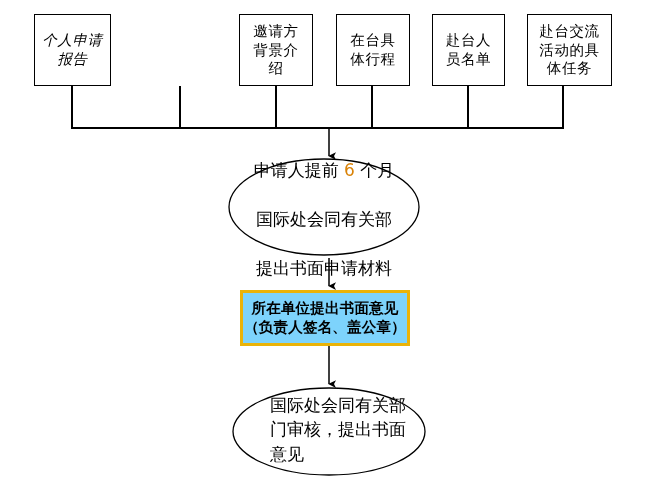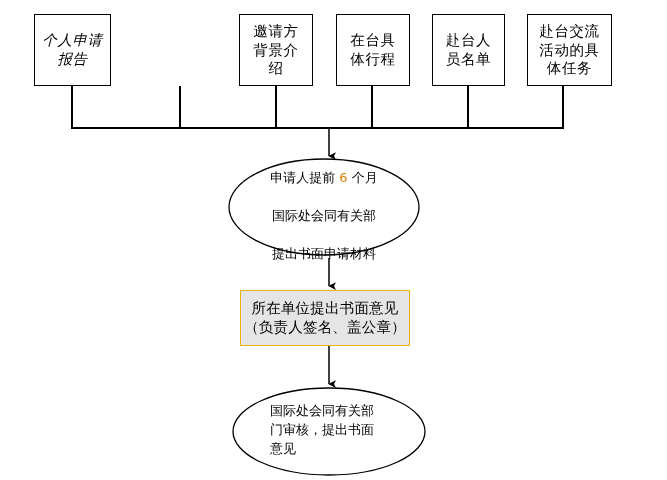--- a/index.html
+++ b/index.html
@@ -47,22 +47,23 @@
     border: 1px solid #000000;
     background: #ffffff;
     text-align: center;
   }
   .box .node-text {
     text-align: center;
     letter-spacing: 0.6px;
     font-size: 14.5px;
   }
   .wide-box {
-    border: 1px solid #eab308;
-    background: #e5e5e5;
+    border: 3px solid #eab308;
+    background: #7dd3fc;
+    font-weight: bold;
   }
   .wide-box .node-text {
     text-align: center;
     font-size: 14.5px;
     letter-spacing: 0.2px;
   }
   .ellipse-wrap {
     position: absolute;
   }
   .ellipse-wrap svg {
@@ -70,21 +71,21 @@
     left: 0;
     top: 0;
   }
   .ellipse-label {
     position: absolute;
     box-sizing: border-box;
     display: flex;
     align-items: center;
     justify-content: center;
     color: #000000;
-    font-size: 13px;
+    font-size: 17px;
     line-height: 1.45;
     white-space: pre-line;
   }
   .ellipse-label.center-text { text-align: center; }
   .ellipse-label.left-text { text-align: left; justify-content: flex-start; font-family: Liberation Mono, monospace; }
   .num-accent { color: #d98207; }
 </style>
 </head>
 <body>
 

